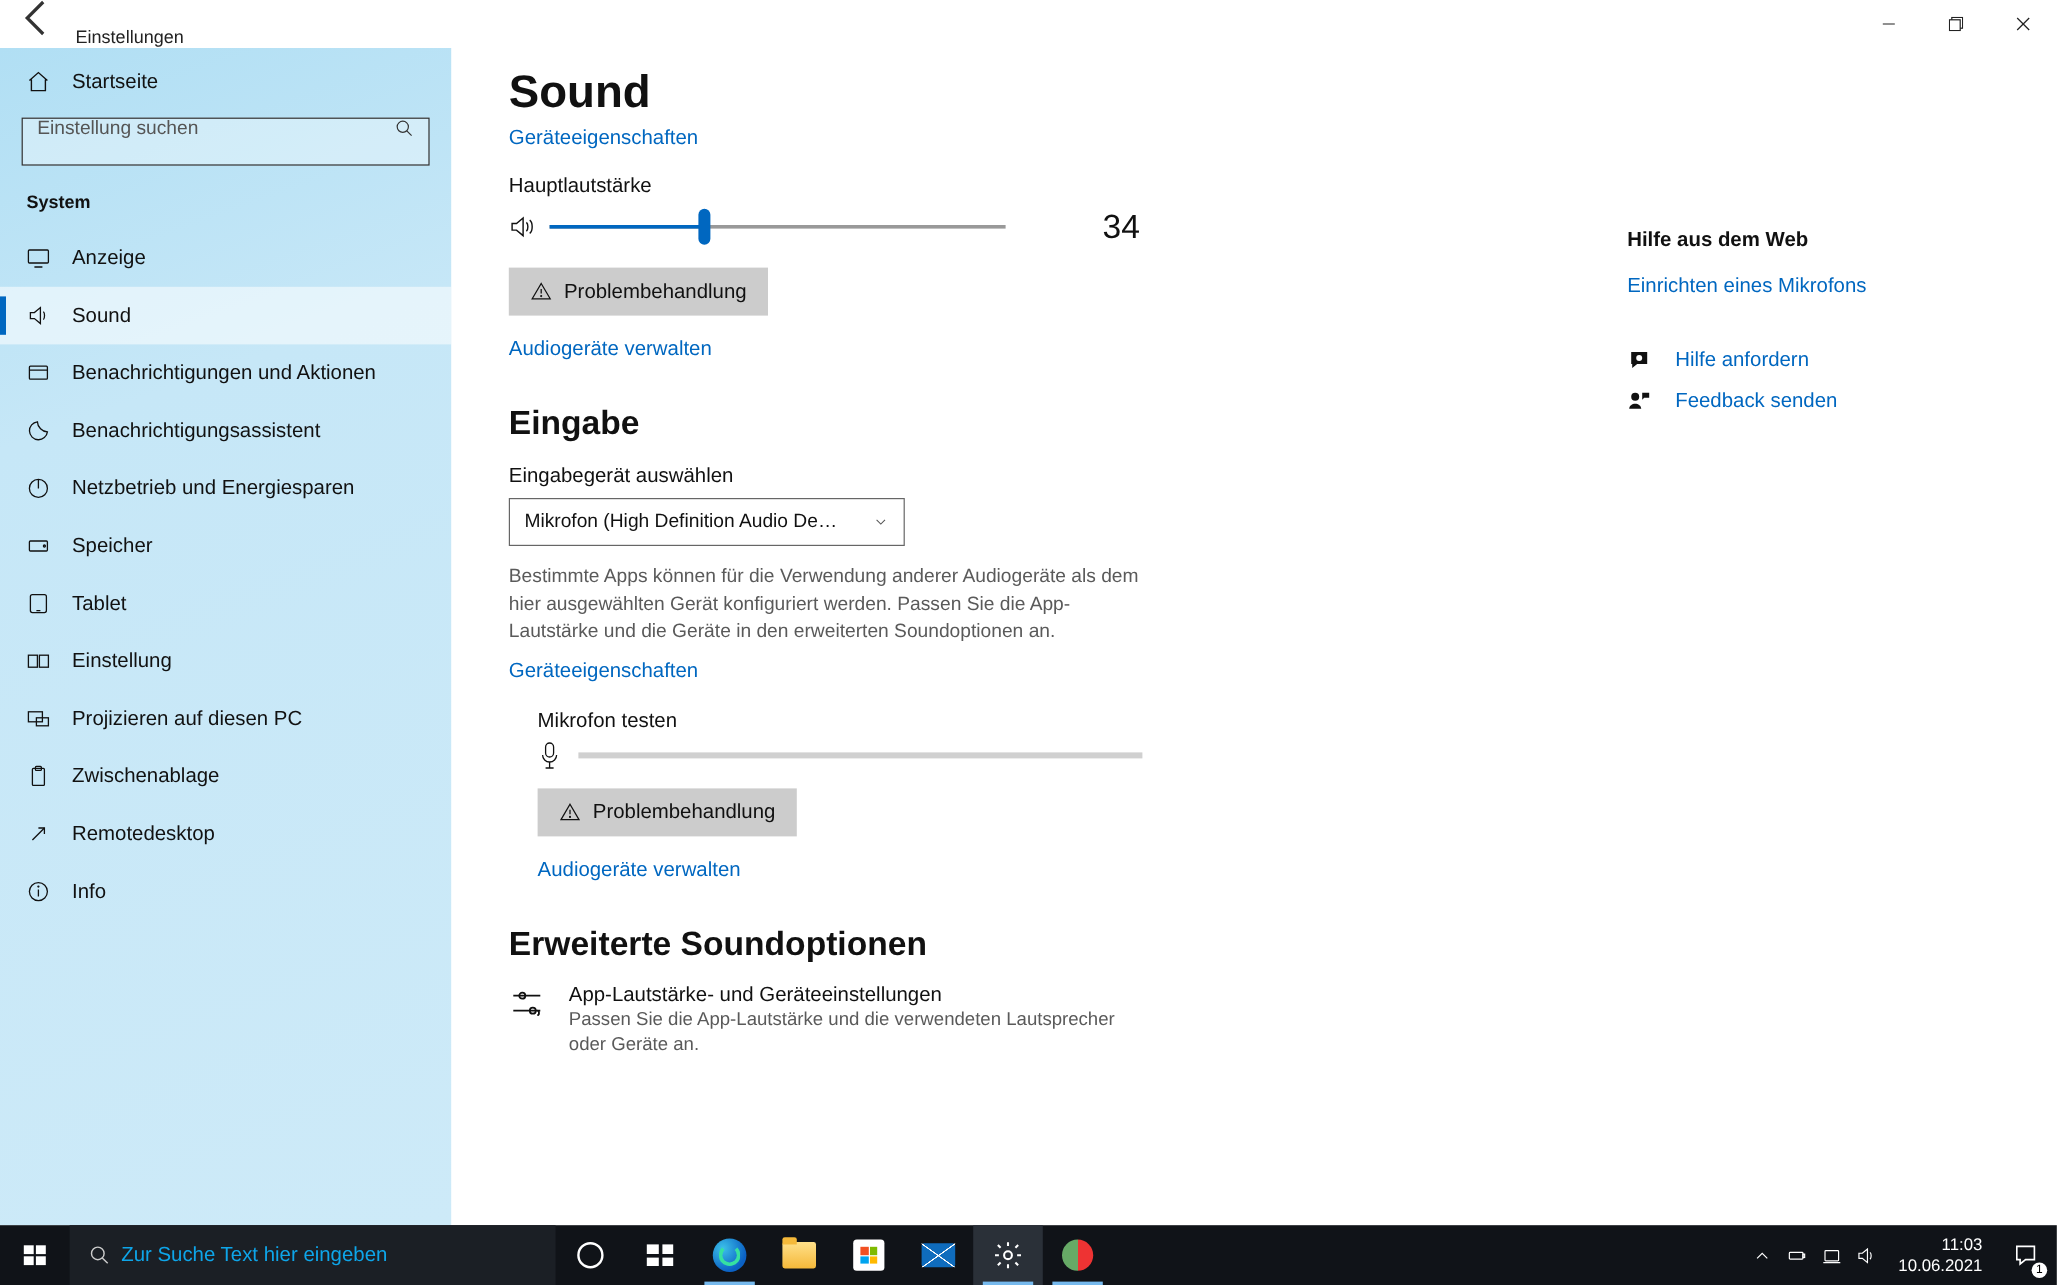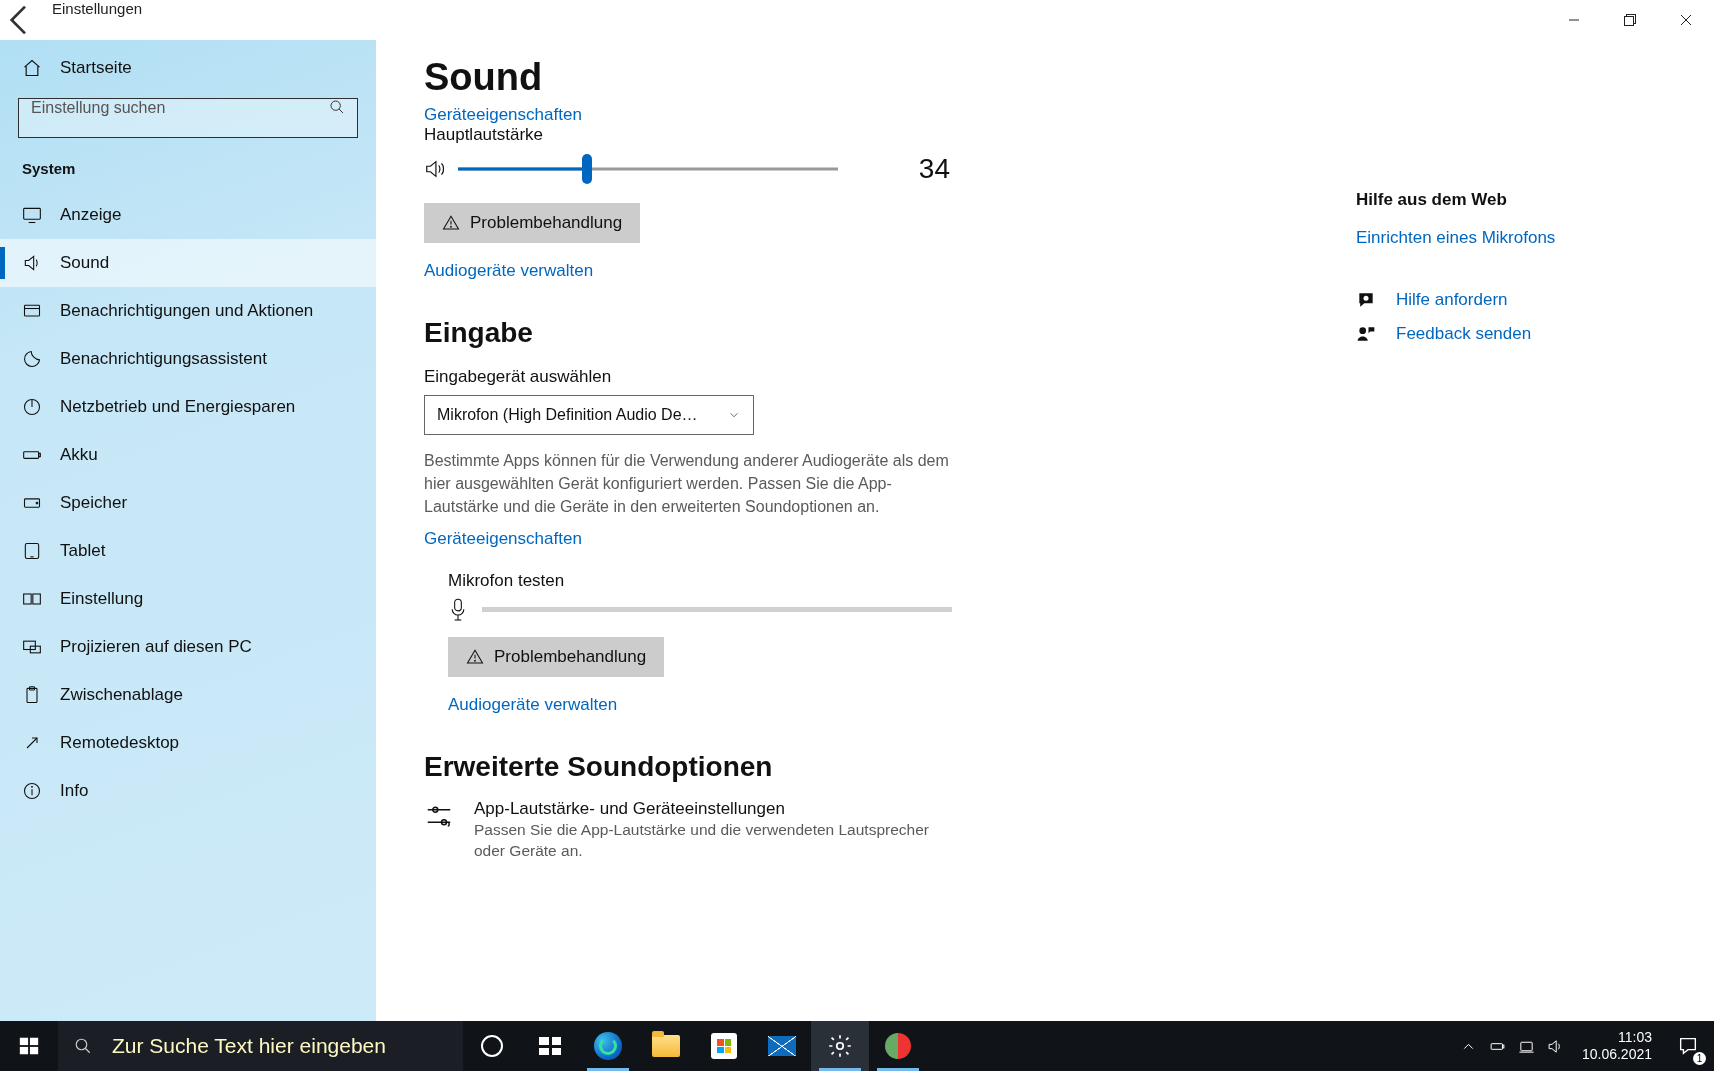--- a/index.html
+++ b/index.html
@@ -1,19 +1,19 @@
 <!DOCTYPE html>
 <html><head>
 <meta charset="utf-8">
 <style>
   * { box-sizing: border-box; margin: 0; padding: 0; font-family: "Segoe UI", Arial, sans-serif; }
   html, body { width: 1714px; height: 1071px; overflow: hidden; background: #fff; }
 
   
-  .titlebar { position: relative; height: 40px; display: flex; align-items: flex-start; }
+  .titlebar { position: relative; height: 40px; display: flex; align-items: flex-end; padding-left: 11px; }
   .titlebar .back { width: 40px; text-align: center; font-size: 18px; color: #333; cursor: pointer; }
   .titlebar .title { font-size: 15px; color: #222; padding-left: 12px; }
   .win-ctrls { position: absolute; right: 0; top: 0; display: flex; }
   .win-ctrls .btn { width: 56px; height: 40px; display: flex; align-items: center; justify-content: center; font-size: 14px; color: #222; cursor: pointer; }
   .win-ctrls .btn svg { width: 12px; height: 12px; stroke: #222; stroke-width: 1; fill: none; }
 
   
   .app { display: flex; height: calc(100% - 40px - 50px); }
   .sidebar { width: 376px; background: linear-gradient(160deg,#b1dff4 0%,#c6e7f7 30%,#cdeaf8 100%); padding-top: 0; position: relative; }
   .sidebar::before { content:""; position:absolute; top:-40px; left:0; width:376px; height:40px; background: linear-gradient(160deg,#a9dbf2 0%,#bde4f6 100%); z-index:-1; }
@@ -32,21 +32,21 @@
   .group-label { padding: 8px 22px 14px 22px; font-size: 15px; font-weight:600; color:#111; }
   .nav-item { display:flex; align-items:center; gap:18px; padding: 14px 22px; font-size:17px; color:#111; cursor:pointer; position:relative; }
   .nav-item.active { background: rgba(255,255,255,.55); }
   .nav-item.active::before { content:""; position:absolute; left:0; top:8px; bottom:8px; width:5px; background:#0067c0; }
   .nav-item svg { width:20px; height:20px; stroke:#111; fill:none; stroke-width:1.3; }
 
   
   h1.page-title { font-size: 38px; font-weight: 600; color:#111; margin-bottom: 6px; }
   .link { color:#0067c0; font-size:17px; cursor:pointer; display:inline-block; }
   .label { font-size:17px; color:#111; }
-  .section { }
+  .section { margin-top: 20px; }
   .vol-row { display:flex; align-items:center; gap:12px; margin-top:8px; }
   .vol-row svg { width:22px; height:22px; stroke:#111; fill:none; stroke-width:1.3; }
   .slider-track { position:relative; width:380px; height:28px; display:flex; align-items:center; }
   .slider-track .rail { position:absolute; left:0; right:0; height:3px; background:#999; top:50%; transform:translateY(-50%); }
   .slider-track .fill { position:absolute; left:0; height:3px; background:#0067c0; top:50%; transform:translateY(-50%); }
   .slider-track .thumb { position:absolute; width:10px; height:30px; background:#0067c0; border-radius:5px; top:50%; transform:translate(-50%,-50%); }
   .vol-val { font-size:28px; color:#111; margin-left:60px; min-width:40px; text-align:right; }
   .grey-btn { display:inline-flex; align-items:center; gap:10px; background:#ccc; padding: 10px 18px; font-size:17px; color:#111; cursor:pointer; border:0; }
   .grey-btn svg { width:18px; height:18px; stroke:#111; fill:none; stroke-width:1.4; }
   h2.sub { font-size:28px; font-weight:600; color:#111; margin-top:36px; }
@@ -66,21 +66,21 @@
   .right-col .hd { font-size:17px; font-weight:600; color:#111; margin-bottom:18px; }
   .right-col .lnk { color:#0067c0; font-size:17px; cursor:pointer; display:block; margin-bottom:42px; }
   .right-col .row { display:flex; align-items:center; gap:20px; margin-bottom:14px; }
   .right-col .row svg { width:20px; height:20px; stroke:#111; fill:#111; stroke-width:0; }
   .right-col .row .link { font-size:17px; }
 
   
   .taskbar { position:absolute; left:0; right:0; bottom:0; height:50px; background:#101318; display:flex; align-items:center; color:#fff; }
   .taskbar .start { width:58px; height:100%; display:flex; align-items:center; justify-content:center; cursor:pointer; }
   .taskbar .start svg { width:22px; height:22px; fill:#fff; }
-  .taskbar .tsearch { display:flex; align-items:center; gap:20px; background:#1b1f25; height:100%; width:405px; padding:0 16px; color:#fef9c3; font-size:21px; cursor:text; }
+  .taskbar .tsearch { display:flex; align-items:center; gap:9px; background:#1b1f25; height:100%; width:405px; padding:0 16px; color:#0ea5e9; font-size:17px; cursor:text; }
   .taskbar .tsearch svg { width:18px; height:18px; stroke:#ccc; fill:none; stroke-width:1.6; }
   .taskbar .ticons { display:flex; align-items:center; height:100%; }
   .taskbar .ticon { width:58px; height:100%; display:flex; align-items:center; justify-content:center; cursor:pointer; position:relative; }
   .taskbar .ticon.active::after { content:""; position:absolute; left:8px; right:8px; bottom:0; height:3px; background:#76b9ed; }
   .taskbar .ticon.gear { background:#2a3038; }
   .taskbar .spacer { flex:1; }
   .taskbar .tray { display:flex; align-items:center; gap:12px; padding:0 8px; font-size:13px; color:#fff; }
   .taskbar .tray svg { width:17px; height:17px; stroke:#fff; fill:none; stroke-width:1.4; }
   .taskbar .clock { text-align:right; line-height:1.2; font-size:14px; padding:0 10px; }
   .taskbar .notif { width:52px; height:100%; display:flex; align-items:center; justify-content:center; cursor:pointer; }
@@ -183,27 +183,20 @@
     </div>
     <div class="nav-item">
       <svg viewBox="0 0 24 24">
           <circle cx="12" cy="12" r="9"></circle>
           <line x1="12" y1="3" x2="12" y2="12"></line>
         </svg>
       <span>Netzbetrieb und Energiesparen</span>
     </div>
     <div class="nav-item">
       <svg viewBox="0 0 24 24">
-          <rect x="2" y="8" width="18" height="8" rx="1"></rect>
-          <rect x="20" y="10" width="2" height="4"></rect>
-        </svg>
-      <span>Akku</span>
-    </div>
-    <div class="nav-item">
-      <svg viewBox="0 0 24 24">
           <rect x="3" y="7" width="18" height="10" rx="1"></rect>
           <circle cx="18" cy="12" r="1"></circle>
         </svg>
       <span>Speicher</span>
     </div>
     <div class="nav-item">
       <svg viewBox="0 0 24 24">
           <rect x="4" y="3" width="16" height="18" rx="2"></rect>
           <line x1="10" y1="19" x2="14" y2="19"></line>
         </svg>

